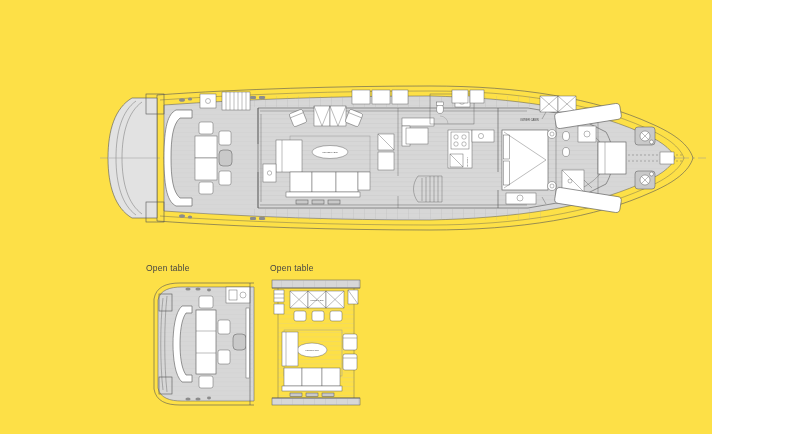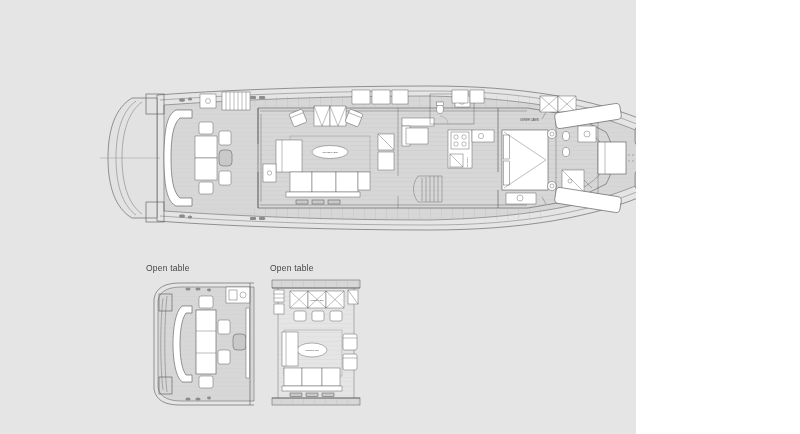--- a/index.html
+++ b/index.html
@@ -1,16 +1,16 @@
 <!DOCTYPE html>
 <html style="--line: #555555; --line_light: #9a9a9a; --deck: #d7d7d7; --deck_light: #e2e2e2; --deck_dark: #c9c9c9; --hatch: #8c8c8c; --text: #444444;"><head>
 <meta charset="utf-8">
 <style>
   html,body{margin:0;padding:0;background:#fff;}
-  .canvas{position:relative;width:636px;height:434px;background:#e5e5e5;overflow:hidden;
+  .canvas{position:relative;width:712px;height:434px;background:#fde047;overflow:hidden;
           font-family:"Liberation Sans",sans-serif;}
   .caption{position:absolute;font-size:8.5px;letter-spacing:.2px;color:var(--text,#444);}
   svg{position:absolute;overflow:visible;}
   .ln{fill:none;stroke:var(--line,#555);stroke-width:.6;}
   .lnt{fill:none;stroke:var(--line,#555);stroke-width:.4;}
   .lt{fill:none;stroke:var(--line_light,#9a9a9a);stroke-width:.5;}
   .wh{fill:#fff;stroke:var(--line,#555);stroke-width:.6;}
   .whl{fill:#fff;stroke:var(--line,#555);stroke-width:.45;}
   .deck{fill:var(--deck,#d7d7d7);stroke:var(--line,#555);stroke-width:.5;}
   .plat{fill:var(--deck_light,#e2e2e2);stroke:var(--line,#555);stroke-width:.6;}

